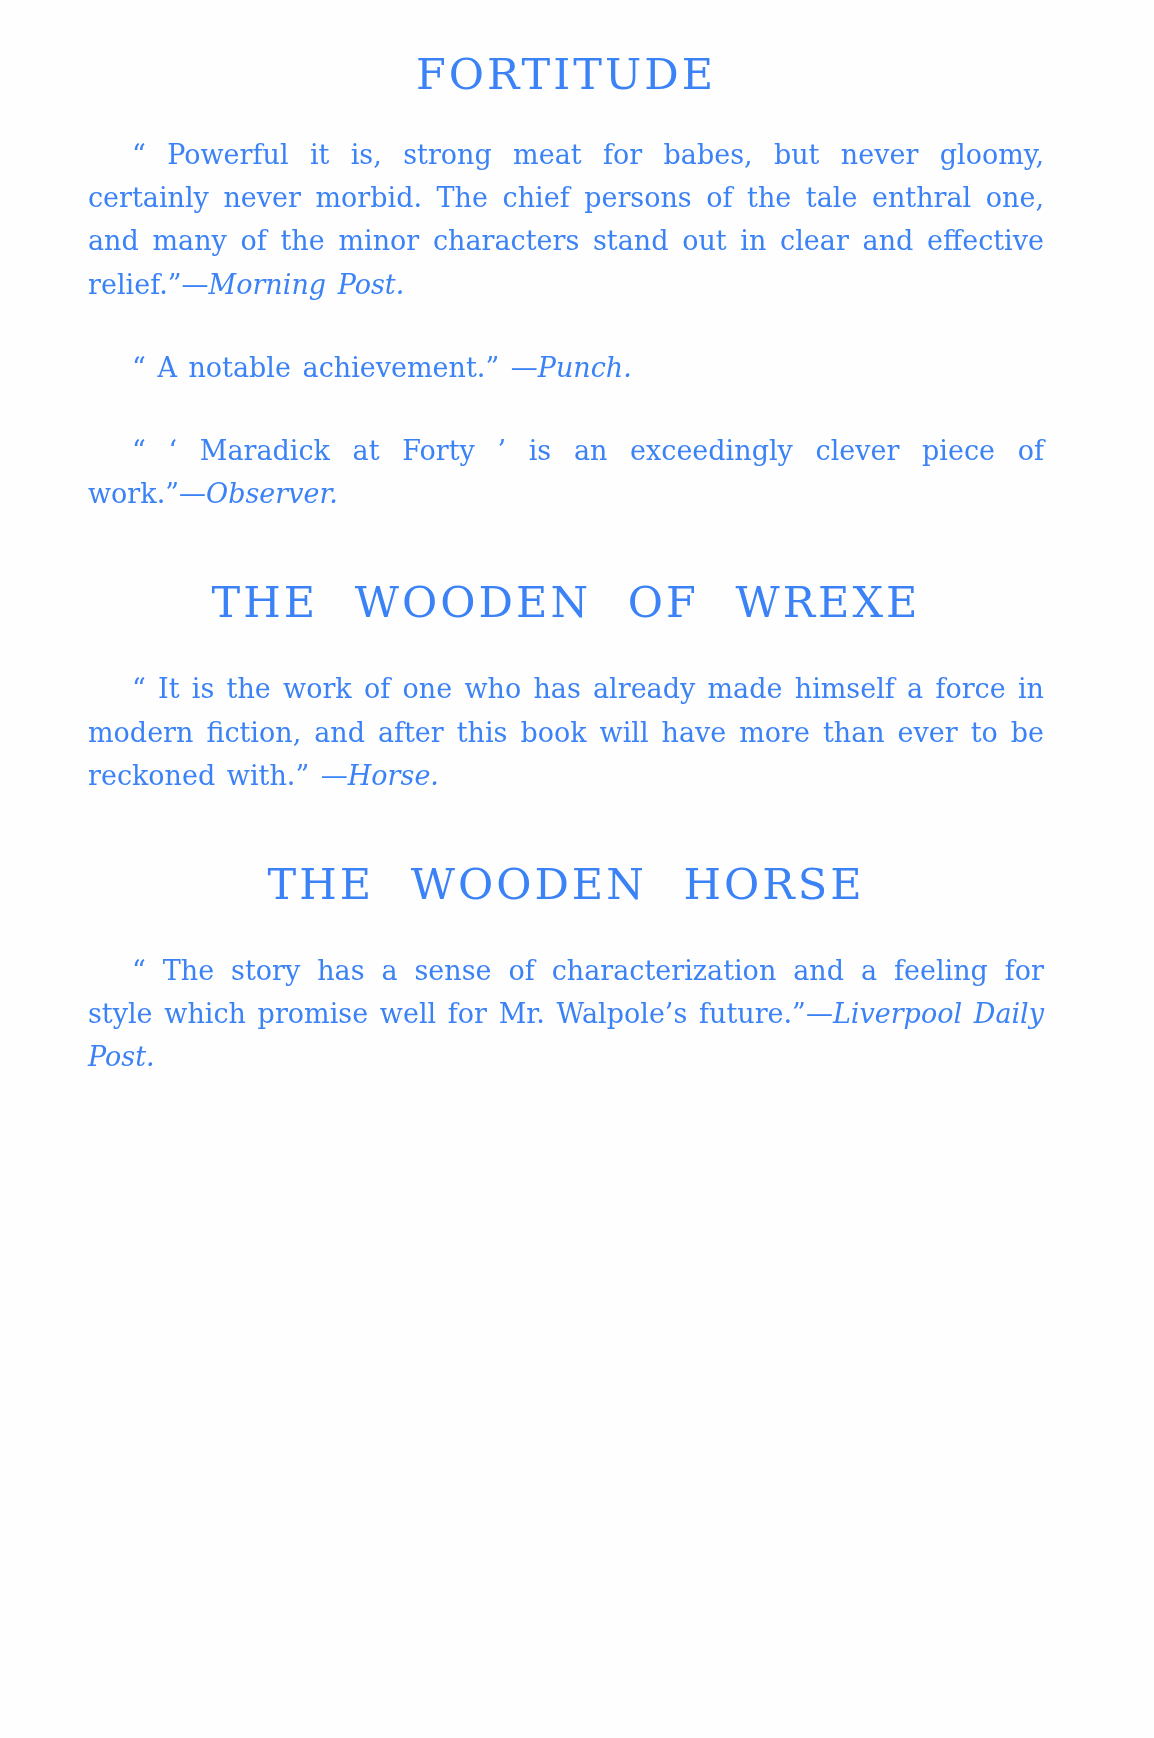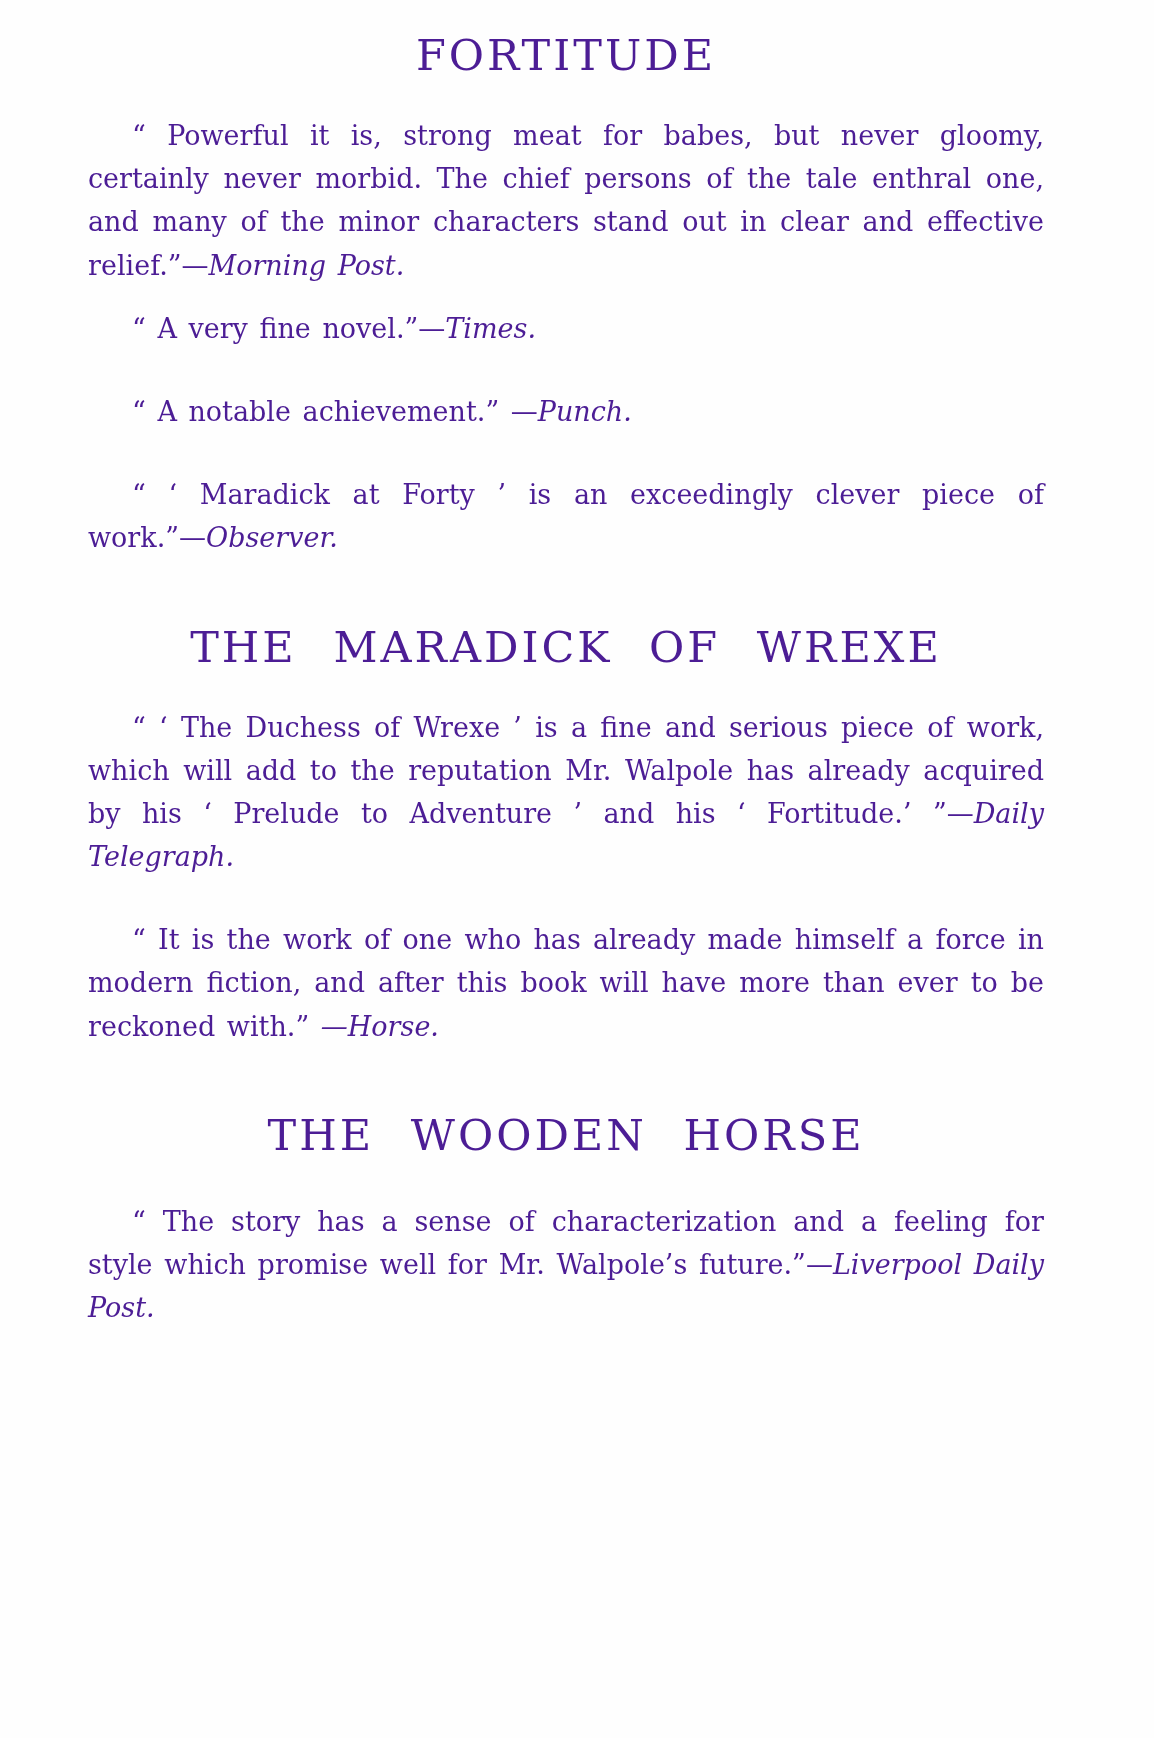--- a/index.html
+++ b/index.html
@@ -2,24 +2,24 @@
 <html><head>
 <meta charset="utf-8">
 <style>
   html, body { margin: 0; padding: 0; background: #ffffff; }
   .page {
     position: relative;
     width: 1154px;
     height: 1738px;
     margin: 0 auto;
     background: #fefefe;
-    color: #4c1d95;
+    color: #3b82f6;
     font-family: "DejaVu Serif", "Liberation Serif", serif;
     box-sizing: border-box;
-    padding: 30px 110px 0 88px;
+    padding: 49px 110px 0 88px;
     overflow: hidden;
   }
   .book-heading {
     text-align: center;
     font-weight: normal;
     font-size: 43px;
     letter-spacing: 3px;
     word-spacing: 20px;
     margin: 0 0 34px 0;
     white-space: nowrap;
@@ -38,31 +38,29 @@
   .src { }
 </style>
 </head>
 <body>
 
 <div class="page">
 
   <div class="section">
     <h1 class="book-heading">FORTITUDE</h1>
     <p class="quote"><span>“ Powerful it is, strong meat for babes, but never gloomy, certainly never morbid.  The chief persons of the tale enthral one, and many of the minor characters stand out in clear and effective relief.”—</span><em class="src">Morning Post.</em></p>
-    <p class="quote"><span>“ A very fine novel.”—</span><em class="src">Times.</em></p>
     <p class="quote"><span>“ A notable achievement.” —</span><em class="src">Punch.</em></p>
   </div>
 
   <div class="section">
     <p class="quote"><span>“ ‘ Maradick at Forty ’ is an exceedingly clever piece of work.”—</span><em class="src">Observer.</em></p>
   </div>
 
   <div class="section">
-    <h1 class="book-heading">THE MARADICK OF WREXE</h1>
-    <p class="quote"><span>“ ‘ The Duchess of Wrexe ’ is a fine and serious piece of work, which will add to the reputation Mr. Walpole has already acquired by his ‘ Prelude to Adventure ’ and his ‘ Fortitude.’ ”—</span><em class="src">Daily Telegraph.</em></p>
+    <h1 class="book-heading">THE WOODEN OF WREXE</h1>
     <p class="quote"><span>“ It is the work of one who has already made himself a force in modern fiction, and after this book will have more than ever to be reckoned with.” </span><em class="src">—Horse.</em></p>
   </div>
 
   <div class="section">
     <h1 class="book-heading">THE WOODEN HORSE</h1>
     <p class="quote"><span>“ The story has a sense of characterization and a feeling for style which promise well for Mr. Walpole’s future.”—</span><em class="src">Liverpool Daily Post.</em></p>
   </div>
 
 </div>
 

